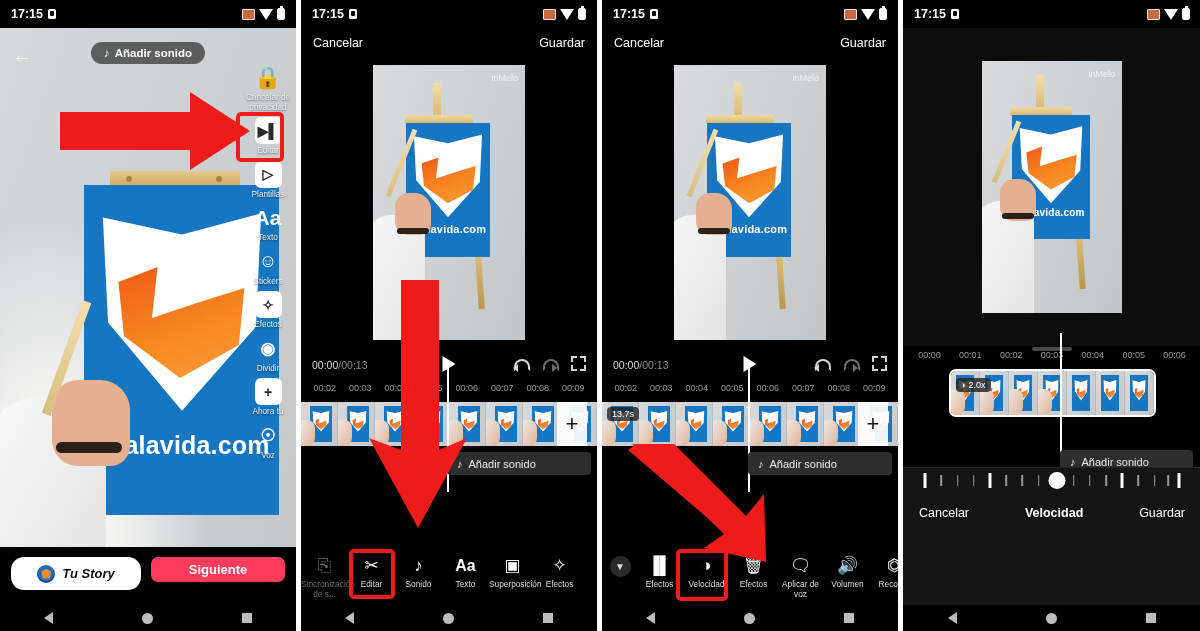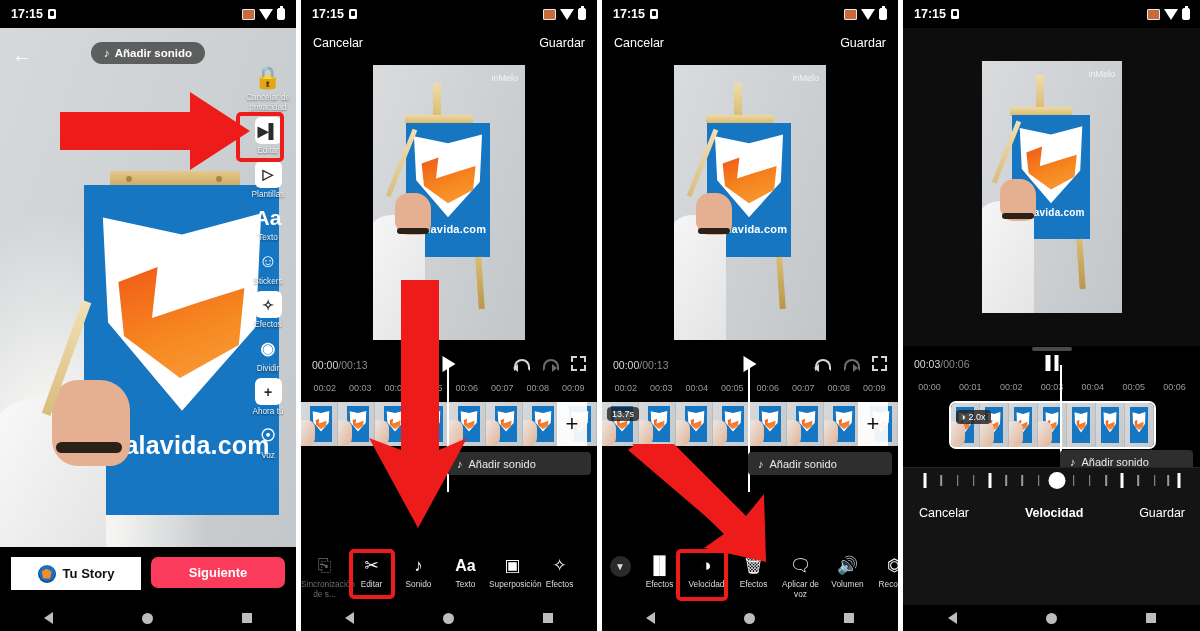--- a/index.html
+++ b/index.html
@@ -55,26 +55,26 @@
     background:#a88640; border-radius:50%; }
   .p1-easelbar:before{ left:16px;} .p1-easelbar:after{ right:18px;}
   .p1-board { position:absolute; left: 84px; top: 157px; width: 195px; height: 330px;
      background:#1676c2; }
   .p1-bottomrow {
     position:absolute; left:0; bottom:0; width:296px; height:84px; background:#000;
     display:flex; flex-direction:column; align-items:center; justify-content:flex-start;
   }
   .p1-btnrow { display:flex; gap:10px; padding-top:10px; }
   .btn-story {
-    width: 130px; height: 33px; background:#fff; color:#111; border-radius: 0;
+    width: 130px; height: 33px; background:#fff; color:#111; border-radius: 13px;
     display:flex; align-items:center; justify-content:center; gap:7px;
-    font-size: 13px; font-weight: bold;
+    font-size: 13px; font-weight: bold; font-style: italic;
   }
   .btn-next {
-    width: 134px; height: 31px; background:#fb3b5c; color:#fff; border-radius: 7px;
+    width: 134px; height: 25px; background:#fb3b5c; color:#fff; border-radius: 7px;
     display:flex; align-items:center; justify-content:center;
     font-size: 13px; font-weight: bold;
   }
   .story-avatar{ width:18px;height:18px;border-radius:50%;
     background:radial-gradient(circle at 50% 45%, #fff 0 22%, #1b6fc4 23% 58%, #0d4f93 59% 100%);
     position:relative; display:inline-block;}
   .story-avatar:after{content:""; position:absolute; left:4px; top:4px; width:10px;height:10px;
     background:#f28c28; clip-path: polygon(50% 0,100% 30%,85% 100%,15% 100%,0 30%);}
 
   
@@ -712,31 +712,20 @@
         <div class="pv-brush" style="left:22px;top:58px;height:66px;"></div>
         <div class="pv-sleeve" style="top:140px;"></div>
         <div class="pv-hand" style="left:18px;top:118px;"></div>
         <div class="pv-wrist" style="left:20px;top:152px;"></div>
         <div class="pv-wm">inMelo</div>
       </div>
     </div>
 
     <div class="p4-grab" style="top:347px;"></div>
 
-    <div class="transport" style="margin-top:6px;">
-      <div class="tp-time">
-        <span>00:03</span><span class="tot">/</span><span class="tot">00:06</span>
-      </div>
-      <div class="tp-center">
-        <div class="ic-pause">
-            <i></i>
-            <i></i>
-          </div>
-      </div>
-    </div>
 
     <div class="ruler">
       <span>00:00</span>
       <span>00:01</span>
       <span>00:02</span>
       <span>00:03</span>
       <span>00:04</span>
       <span>00:05</span>
       <span>00:06</span>
     </div>

